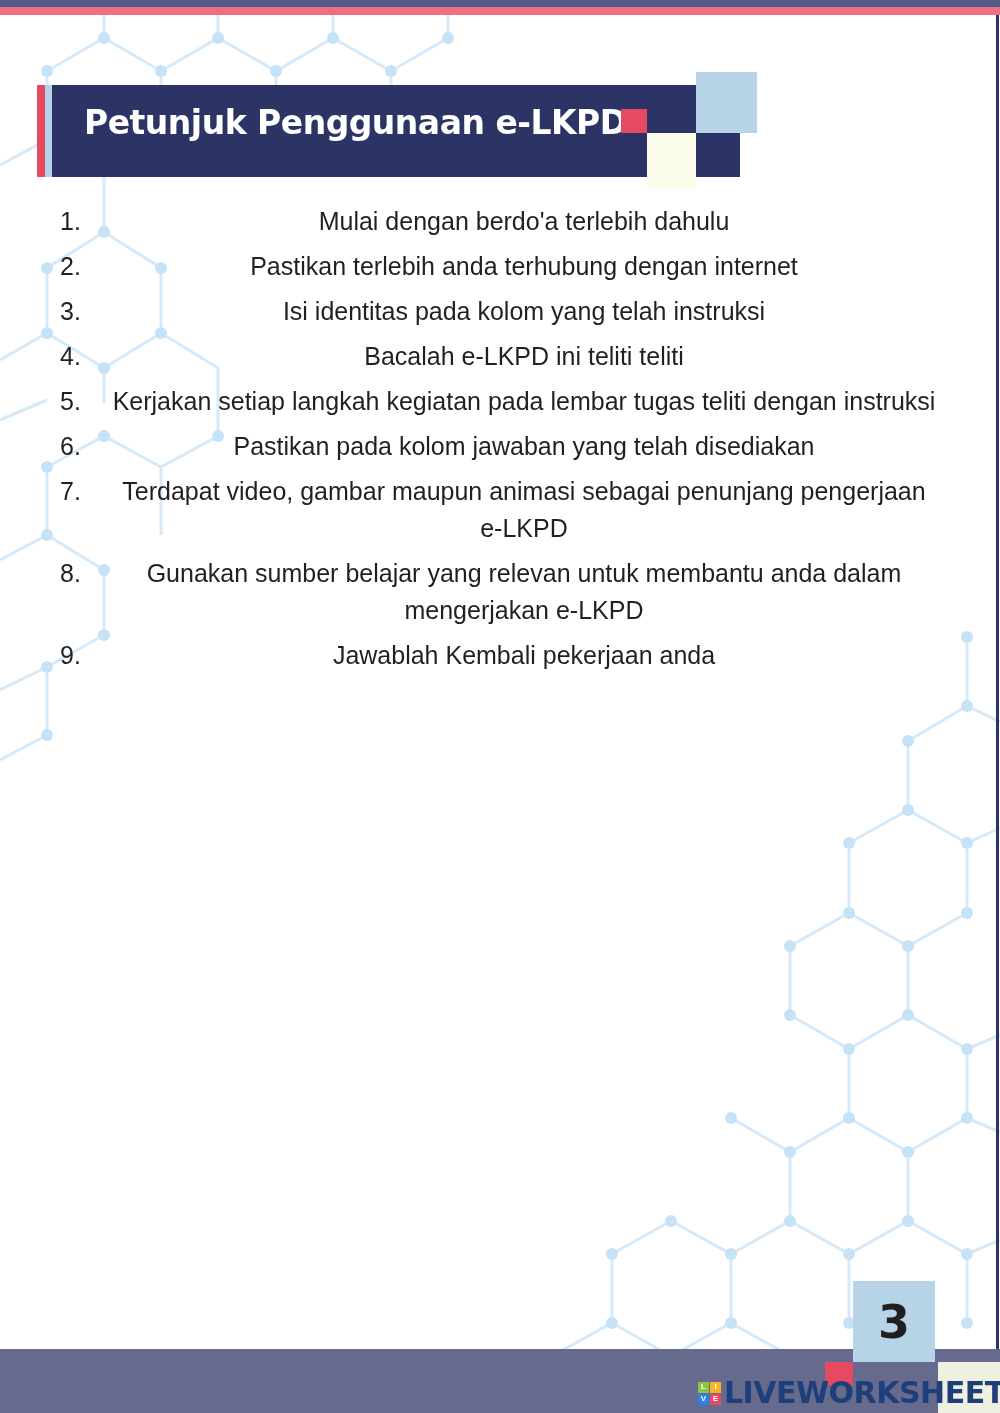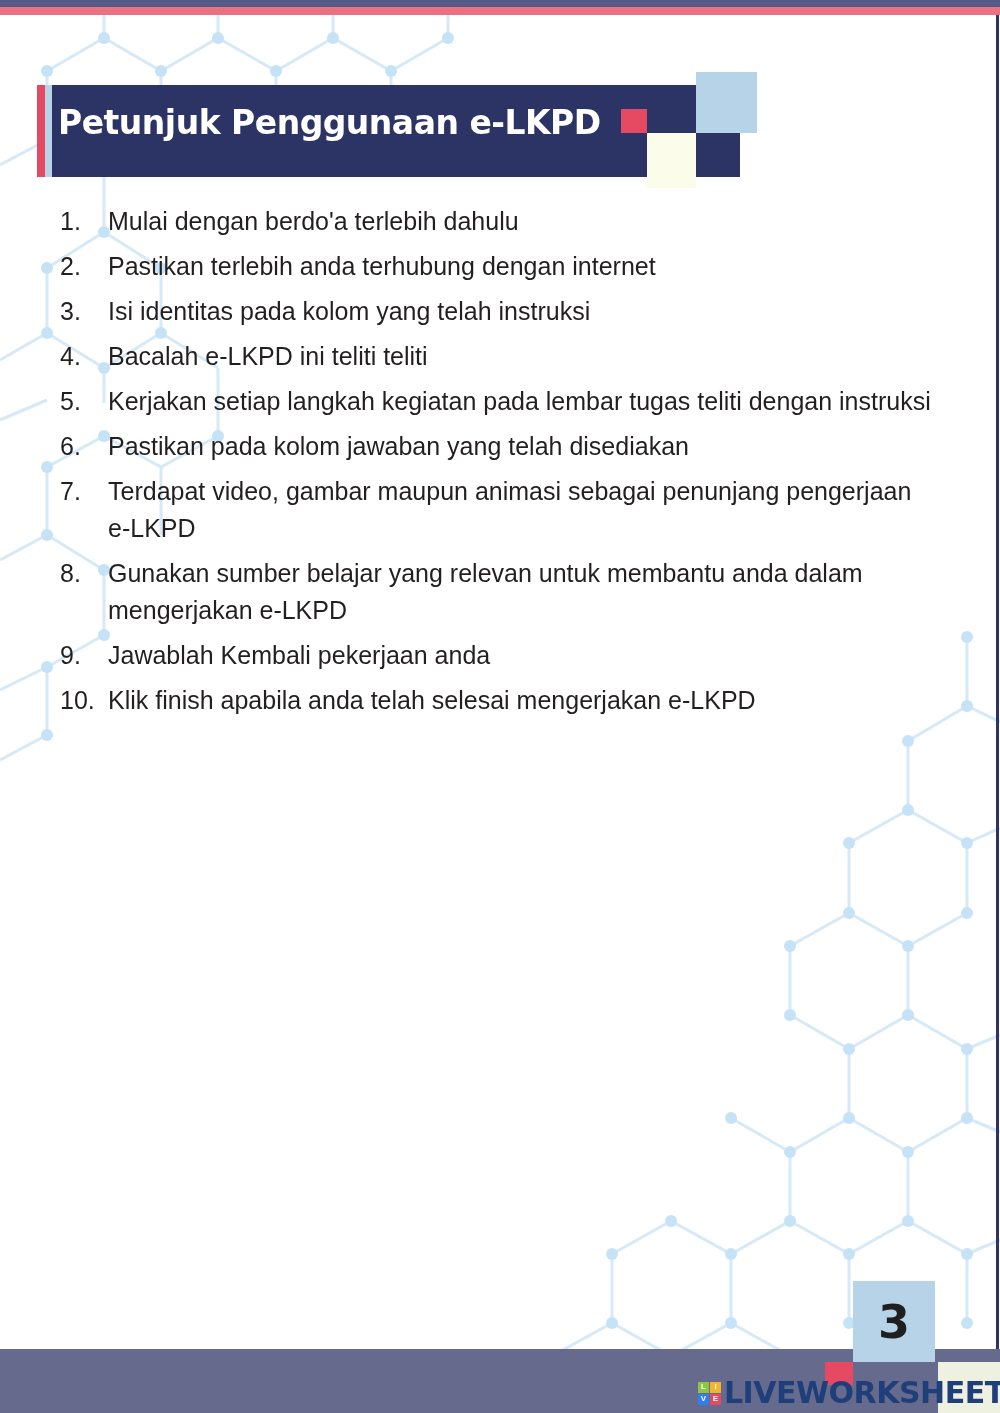--- a/index.html
+++ b/index.html
@@ -11,33 +11,33 @@
     .top-navy { position: absolute; left: 0; top: 0; width: 1000px; height: 7px; background: #535a86; }
     .top-pink { position: absolute; left: 0; top: 7px; width: 1000px; height: 8px; background: #ec7080; }
     .right-line { position: absolute; left: 996px; top: 15px; width: 3px; height: 1334px; background: #2c3465; }
 
     .hex-bg { position: absolute; left: 0; top: 0; width: 1000px; height: 1413px; }
 
     .banner { position: absolute; left: 37px; top: 85px; width: 659px; height: 92px; background: #2c3465; }
     .banner-pink-edge { position: absolute; left: 37px; top: 85px; width: 8px; height: 92px; background: #e54a62; }
     .banner-blue-edge { position: absolute; left: 45px; top: 85px; width: 7px; height: 92px; background: #b7d3e8; }
     .banner-title {
-      position: absolute; left: 58px; top: 103px; color: #ffffff;
+      position: absolute; left: 84px; top: 103px; color: #ffffff;
       font-family: "DejaVu Sans", sans-serif; font-size: 33px; font-weight: bold;
       letter-spacing: -0.5px; white-space: nowrap;
     }
     .sq-lightblue { position: absolute; left: 696px; top: 72px; width: 61px; height: 61px; background: #b7d3e8; }
     .sq-pink { position: absolute; left: 621px; top: 109px; width: 26px; height: 24px; background: #e54a62; }
     .sq-cream { position: absolute; left: 647px; top: 133px; width: 49px; height: 55px; background: #fbfdea; }
     .sq-navy { position: absolute; left: 696px; top: 133px; width: 44px; height: 44px; background: #2c3465; }
 
     .steps { position: absolute; left: 60px; top: 203px; width: 880px; margin: 0; padding: 0; list-style: none; }
     .step { position: relative; padding-left: 48px; font-size: 25px; line-height: 37px; color: #231f20; margin-bottom: 8px; }
     .step-num { position: absolute; left: 0; top: 0; }
-    .step-text { display: block; }
+    .step-text { display: block; text-align: center; }
 
     .footer { position: absolute; left: 0; top: 1349px; width: 1000px; height: 64px; background: #666b8e; }
     .page-box { position: absolute; left: 853px; top: 1281px; width: 82px; height: 81px; background: #b7d3e8;
       display: flex; align-items: center; justify-content: center; }
     .page-num { font-family: "DejaVu Sans", sans-serif; font-size: 46px; font-weight: bold; color: #1f1f1f; }
     .sq-footer-pink { position: absolute; left: 825px; top: 1362px; width: 28px; height: 23px; background: #e54a62; }
     .sq-footer-cream { position: absolute; left: 938px; top: 1362px; width: 62px; height: 51px; background: #eef0e0; }
 
     .lw-logo { position: absolute; left: 698px; top: 1376px; display: flex; align-items: center; }
     .lw-tiles { display: grid; grid-template-columns: 11px 11px; grid-template-rows: 11px 11px; gap: 1px; margin-right: 3px; }
@@ -202,24 +202,20 @@
     <span class="step-text">Terdapat video, gambar maupun animasi sebagai penunjang pengerjaan e-LKPD</span>
   </li>
   <li class="step">
     <span class="step-num">8.</span>
     <span class="step-text">Gunakan sumber belajar yang relevan untuk membantu anda dalam mengerjakan e-LKPD</span>
   </li>
   <li class="step">
     <span class="step-num">9.</span>
     <span class="step-text">Jawablah Kembali pekerjaan anda</span>
   </li>
-  <li class="step">
-    <span class="step-num">10.</span>
-    <span class="step-text">Klik finish apabila anda telah selesai mengerjakan e-LKPD</span>
-  </li>
 </ol>
 
 <div class="footer"></div>
 <div class="sq-footer-pink"></div>
 <div class="sq-footer-cream"></div>
 <div class="page-box">
   <span class="page-num">3</span>
 </div>
 
 <div class="lw-logo">

